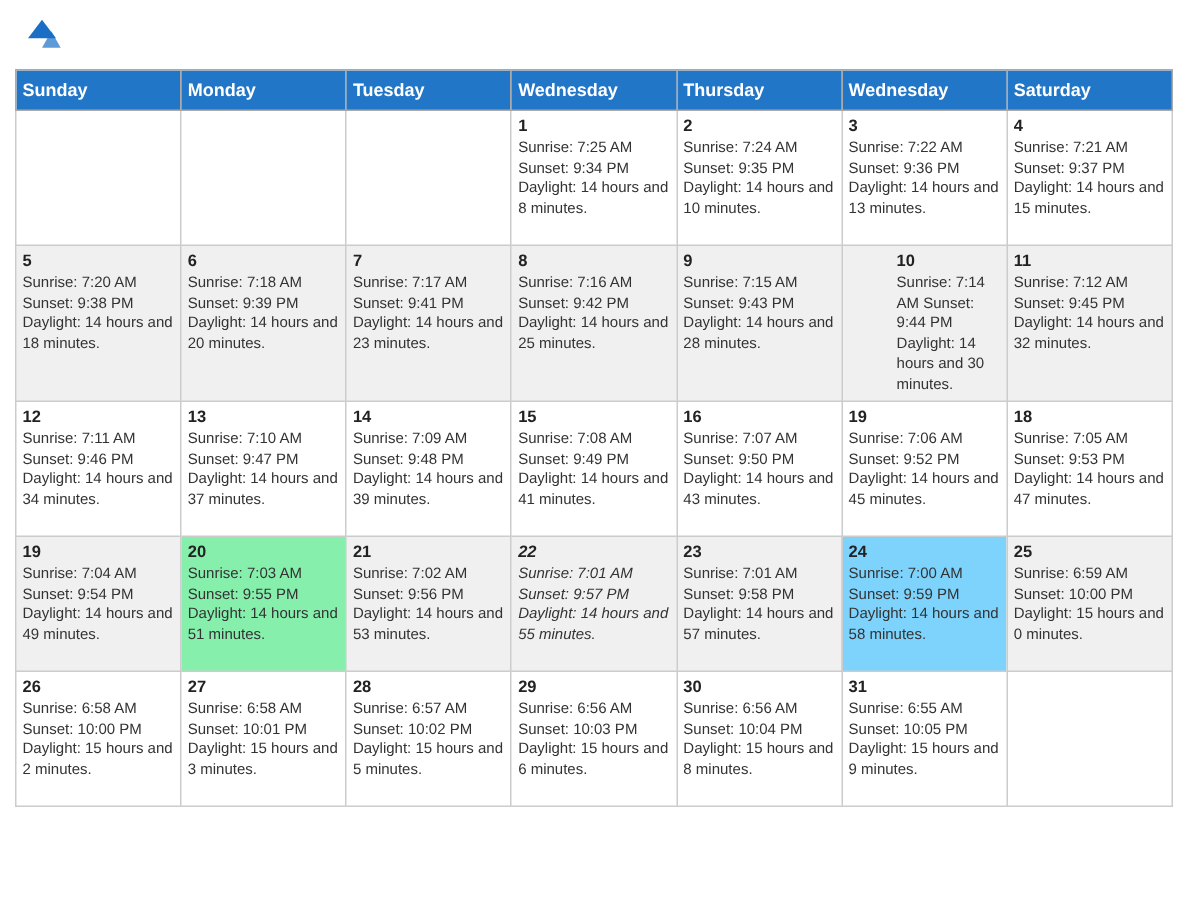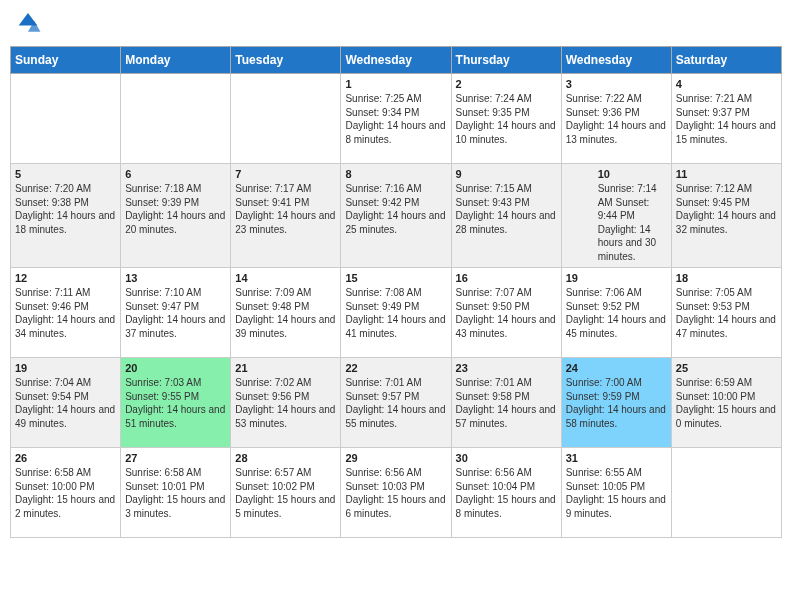--- a/index.html
+++ b/index.html
@@ -272,21 +272,21 @@
 Daylight: 14 hours
 and 51 minutes.</div>
         </td>
         <td style="background: rgb(240, 240, 240);">
           <span class="day-num">21</span>
           <div class="cell-content">Sunrise: 7:02 AM
 Sunset: 9:56 PM
 Daylight: 14 hours
 and 53 minutes.</div>
         </td>
-        <td style="background: rgb(240, 240, 240);">
+        <td style="background: rgb(240, 240, 240); font-style: italic;">
           <span class="day-num">22</span>
           <div class="cell-content">Sunrise: 7:01 AM
 Sunset: 9:57 PM
 Daylight: 14 hours
 and 55 minutes.</div>
         </td>
         <td style="background: rgb(240, 240, 240);">
           <span class="day-num">23</span>
           <div class="cell-content">Sunrise: 7:01 AM
 Sunset: 9:58 PM

